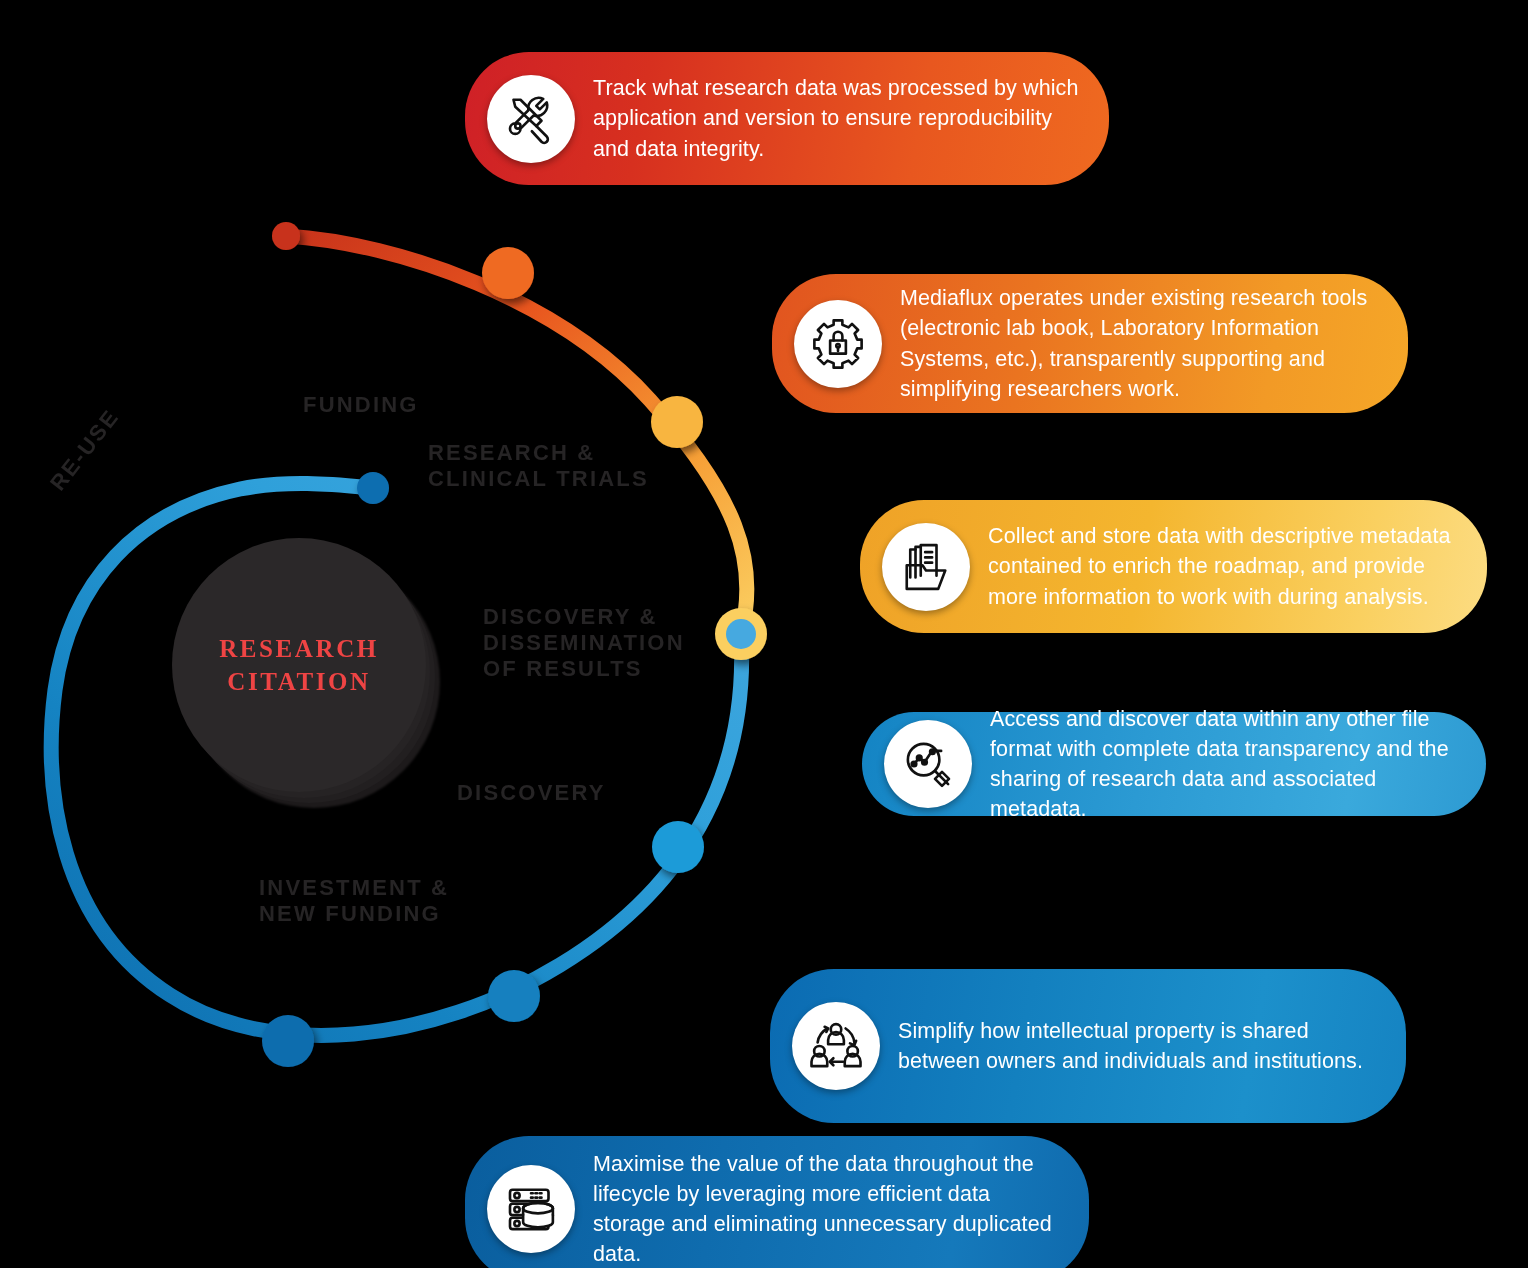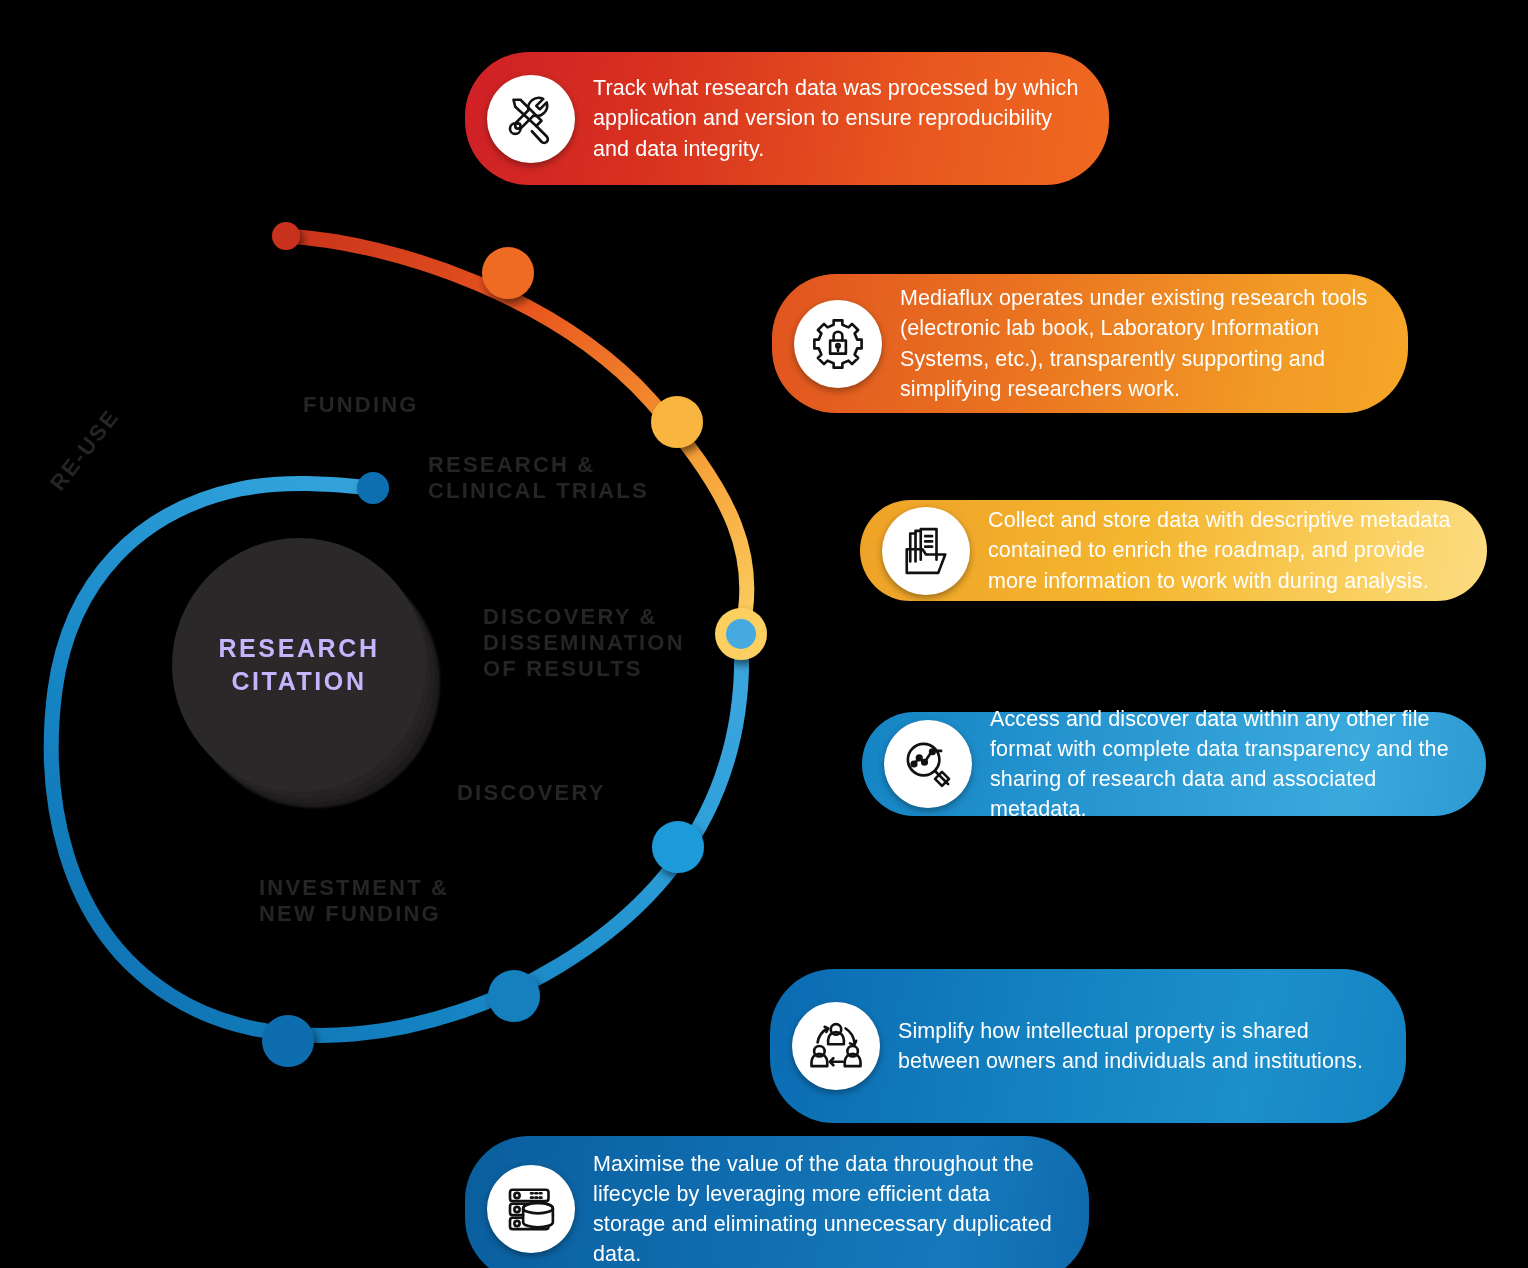--- a/index.html
+++ b/index.html
@@ -10,46 +10,46 @@
   
   #spiral{position:absolute;left:0;top:0;width:1528px;height:1268px;}
 
   
   .hub{position:absolute;border-radius:50%;}
   .hub-shadow3{left:188px;top:556px;width:252px;height:252px;background:#1d1a1b;filter:blur(1px);}
   .hub-shadow2{left:183px;top:551px;width:252px;height:252px;background:#221f20;}
   .hub-shadow1{left:178px;top:546px;width:252px;height:252px;background:#262324;}
   .hub-main  {left:172px;top:538px;width:254px;height:254px;background:#2b2829;
               display:flex;align-items:center;justify-content:center;}
-  .hub-label{color:#c4b5fd;font-size:25px;font-weight:700;letter-spacing:2.6px;
-             line-height:1.32;text-align:center;}
+  .hub-label{color:#ef4444;font-size:25px;font-weight:700;letter-spacing:2.6px;
+             line-height:1.32;text-align:center;font-family:Liberation Serif, serif;}
 
   
   .stage-label{position:absolute;color:#262425;font-weight:700;
                letter-spacing:2.2px;line-height:1.18;font-size:22px;white-space:pre-line;}
   .sl-funding   {left:303px;top:364px;margin-top:28px;}
-  .sl-research  {left:428px;top:452px;}
+  .sl-research  {left:428px;top:440px;}
   .sl-discovery {left:483px;top:604px;}
   .sl-citation  {left:457px;top:780px;}
   .sl-investment{left:259px;top:875px;}
   .sl-reuse     {left:45px;top:480px;transform:rotate(-52deg);transform-origin:left top;}
 
   
   .pill{position:absolute;display:flex;align-items:center;border-radius:64px;
         box-shadow:0 6px 14px rgba(0,0,0,.55);margin-top:12px;}
   .pill .ico{flex:0 0 auto;background:#fff;border-radius:50%;
              display:flex;align-items:center;justify-content:center;
              box-shadow:0 3px 7px rgba(0,0,0,.35);}
   .pill .txt{color:#fff;font-size:21.5px;line-height:1.40;letter-spacing:.1px;}
 
   .p1{left:465px;top:40px;width:600px;height:133px;padding:0 22px;
       background:linear-gradient(100deg,#cf2027 0%,#d7301f 28%,#e8571f 70%,#ef6a20 100%);}
   .p2{left:772px;top:262px;width:592px;height:139px;padding:0 22px;
       background:linear-gradient(100deg,#e1541f 0%,#ea7420 40%,#f29a26 78%,#f5a728 100%);align-items:center;}
-  .p3{left:860px;top:488px;width:583px;height:101px;padding:0 22px;
+  .p3{left:860px;top:488px;width:583px;height:133px;padding:0 22px;
       background:linear-gradient(100deg,#efa227 0%,#f4b62f 45%,#fad060 80%,#fcdc82 100%);}
   .p4{left:862px;top:700px;width:580px;height:104px;padding:0 22px;
       background:linear-gradient(100deg,#1484c4 0%,#2b9ad3 45%,#3aa9dc 78%,#2d9ad2 100%);}
   .p5{left:770px;top:957px;width:592px;height:120px;padding:17px 22px;
       background:linear-gradient(100deg,#0b6bb2 0%,#1380bf 40%,#1c90cb 75%,#1583c2 100%);}
   .p6{left:465px;top:1124px;width:580px;height:146px;padding:0 22px;
       background:linear-gradient(100deg,#0a5e9e 0%,#0f6cae 40%,#1579bb 78%,#0f6aad 100%);justify-content:space-between;}
 
   .ico{width:88px;height:88px;}
   .p1 .ico,.p6 .ico{margin-right:18px;}

